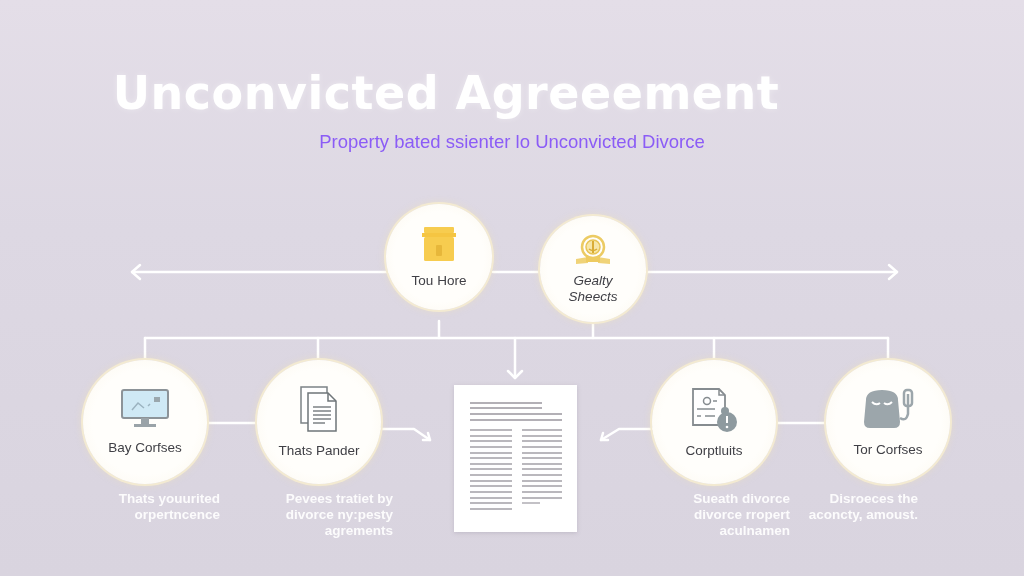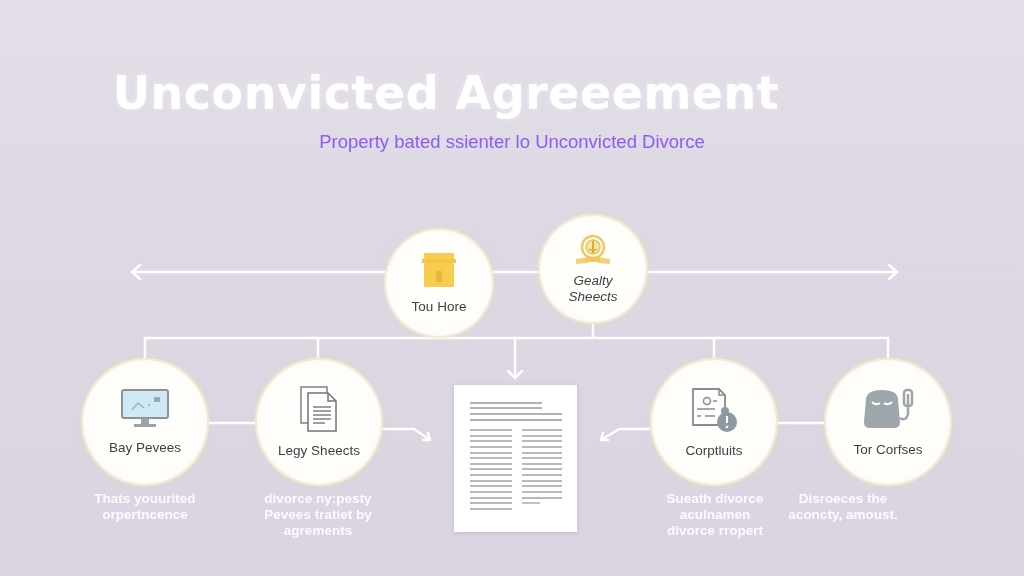--- a/index.html
+++ b/index.html
@@ -26,21 +26,21 @@
       background: radial-gradient(circle, #fffefb 60%, #fbf6ea 100%);
       box-shadow: 0 0 0 2px #f3ead2, 0 0 8px rgba(240,225,185,0.7);
       display: flex; flex-direction: column; align-items: center; justify-content: center;
     }
     .node .label {
       color: #404046; font-size: 13.5px; text-align: center; line-height: 16px;
       font-family: "Liberation Sans", sans-serif;
     }
     .node .icon { margin-bottom: 6px; }
     .desc {
-      position: absolute; width: 150px; text-align: center;
+      position: absolute; width: 150px; text-align: right;
       color: #ffffff; font-size: 13.5px; line-height: 16px; font-weight: bold;
       font-family: "Liberation Sans", sans-serif;
       opacity: 0.92;
     }
     .doc {
       position: absolute; left: 454px; top: 385px; width: 123px; height: 147px;
       background: #ffffff; box-shadow: 0 1px 4px rgba(120,110,130,0.25);
     }
   </style>
 </head>
@@ -73,21 +73,21 @@
     <line x1="206" y1="423" x2="257" y2="423"></line>
     <line x1="777" y1="423" x2="826" y2="423"></line>
 
     <polyline points="380,429 414,429 430,440"></polyline>
     <polyline points="423,440 430,440 428,433"></polyline>
     <polyline points="652,429 619,429 601,440"></polyline>
     <polyline points="603,433 601,440 608,440"></polyline>
   </g>
 </svg>
 
-<div class="node" style="left:386px; top:230px; width:106px; height:106px;">
+<div class="node" style="left:386px; top:204px; width:106px; height:106px;">
   <span class="icon">
     <svg width="38" height="38" viewBox="0 0 38 38">
       <rect x="4" y="2" width="30" height="6" rx="1" fill="#f7cc4f"></rect>
       <rect x="2" y="8" width="34" height="4" fill="#f5c542"></rect>
       <rect x="4" y="12" width="30" height="24" rx="1.5" fill="#f7cc4f"></rect>
       <rect x="16" y="20" width="6" height="11" rx="1" fill="#e7b73a"></rect>
     </svg>
   </span>
   <span class="label">Tou Hore</span>
 </div>
@@ -114,39 +114,39 @@
   <span class="icon">
     <svg width="50" height="42" viewBox="0 0 50 42">
       <rect x="2" y="2" width="46" height="28" rx="2" fill="#cfe9f5" stroke="#8c9398" stroke-width="2"></rect>
       <polyline points="12,22 18,15 24,20" fill="none" stroke="#9bb3c0" stroke-width="1.5"></polyline>
       <line x1="28" y1="18" x2="30" y2="16" stroke="#9bb3c0" stroke-width="1.5"></line>
       <rect x="34" y="9" width="6" height="5" fill="#9aa7ad"></rect>
       <rect x="21" y="30" width="8" height="6" fill="#9aa3a8"></rect>
       <rect x="14" y="36" width="22" height="3" fill="#9aa3a8"></rect>
     </svg>
   </span>
-  <span class="label">Bay Pevees</span>
+  <span class="label">Bay Corfses</span>
 </div>
 
 <div class="node" style="left:257px; top:360px;">
   <span class="icon">
     <svg width="42" height="48" viewBox="0 0 42 48">
       <rect x="3" y="2" width="26" height="36" fill="#ffffff" stroke="#7c8286" stroke-width="1.5"></rect>
       <path d="M10 8 L30 8 L38 16 L38 46 L10 46 Z" fill="#ffffff" stroke="#6f7579" stroke-width="1.5"></path>
       <path d="M30 8 L30 16 L38 16" fill="none" stroke="#6f7579" stroke-width="1.5"></path>
       <g stroke="#7c8286" stroke-width="1.5">
         <line x1="15" y1="22" x2="33" y2="22"></line>
         <line x1="15" y1="26" x2="33" y2="26"></line>
         <line x1="15" y1="30" x2="33" y2="30"></line>
         <line x1="15" y1="34" x2="33" y2="34"></line>
         <line x1="15" y1="38" x2="27" y2="38"></line>
       </g>
     </svg>
   </span>
-  <span class="label">Legy Sheects</span>
+  <span class="label">Thats Pander</span>
 </div>
 
 <div class="node" style="left:652px; top:360px;">
   <span class="icon">
     <svg width="50" height="48" viewBox="0 0 50 48">
       <path d="M4 4 L30 4 L36 10 L36 40 L4 40 Z" fill="#ffffff" stroke="#868c90" stroke-width="1.8"></path>
       <path d="M30 4 L30 10 L36 10" fill="none" stroke="#868c90" stroke-width="1.5"></path>
       <circle cx="18" cy="16" r="3.5" fill="none" stroke="#868c90" stroke-width="1.5"></circle>
       <line x1="24" y1="16" x2="28" y2="16" stroke="#868c90" stroke-width="1.5"></line>
       <line x1="8" y1="24" x2="26" y2="24" stroke="#868c90" stroke-width="1.5"></line>
@@ -172,28 +172,28 @@
     </svg>
   </span>
   <span class="label">Tor Corfses</span>
 </div>
 
 <div class="desc" style="left:70px; top:491px;">
   <div>Thats youurited</div>
   <div>orpertncence</div>
 </div>
 <div class="desc" style="left:243px; top:491px;">
+  <div>Pevees tratiet by</div>
   <div>divorce ny:pesty</div>
-  <div>Pevees tratiet by</div>
   <div>agrements</div>
 </div>
 <div class="desc" style="left:640px; top:491px;">
   <div>Sueath divorce</div>
+  <div>divorce rropert</div>
   <div>aculnamen</div>
-  <div>divorce rropert</div>
 </div>
 <div class="desc" style="left:768px; top:491px;">
   <div>Disroeces the</div>
   <div>aconcty, amoust.</div>
 </div>
 
 <div class="doc">
   <svg width="123" height="147" viewBox="0 0 123 147">
     <g stroke="#9a969e" stroke-width="1.4">
       <line x1="16" y1="18" x2="88" y2="18"></line>

